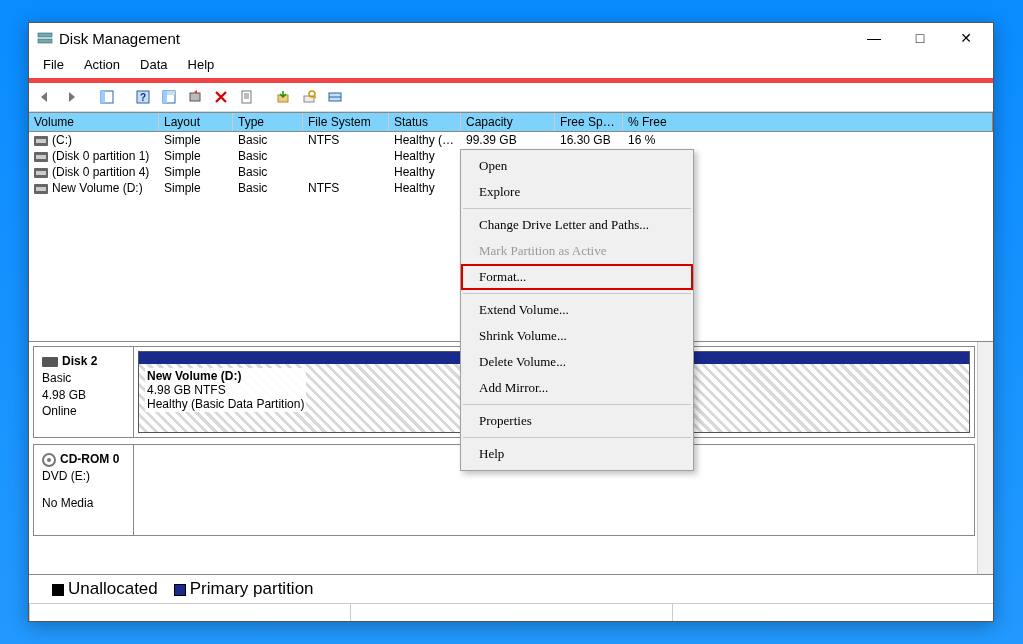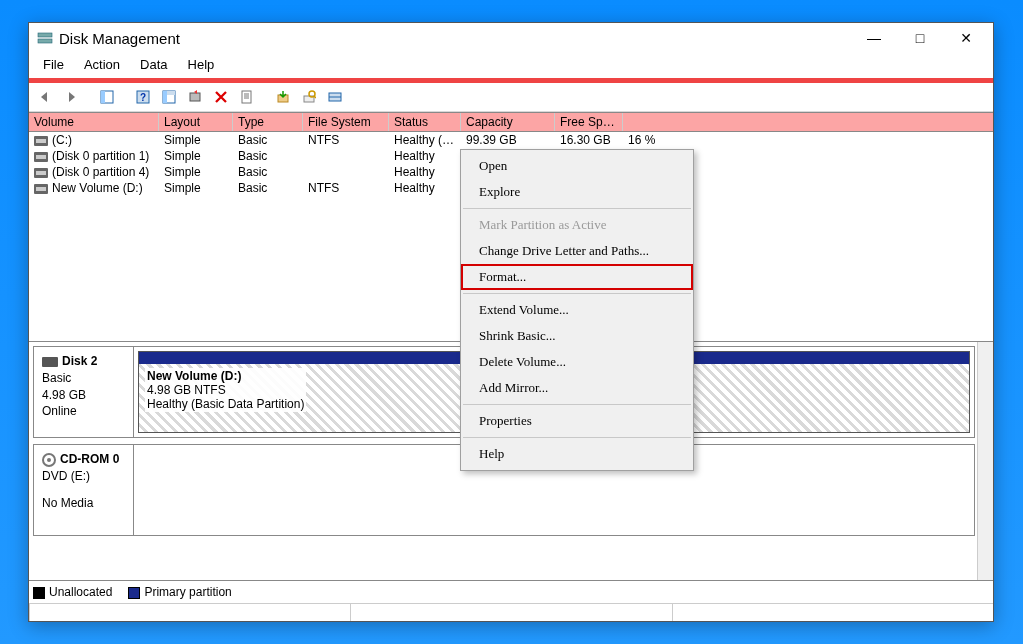--- a/index.html
+++ b/index.html
@@ -51,21 +51,21 @@
 .tb {
   width: 22px; height:22px;
   display:flex;align-items:center;justify-content:center;
   border:1px solid transparent;
 }
 .tb.sep { width:6px; border:none; }
 .table-head, .table-row {
   display:flex; font-size:12px;
 }
 .table-head {
-  background: #fca5a5;
+  background: #7dd3fc;
   border-top:1px solid #888;
   border-bottom:1px solid #888;
 }
 .th {
   padding: 2px 5px;
   border-right:1px solid #ccc;
   white-space: nowrap; overflow:hidden; text-overflow:ellipsis;
 }
 .td { padding: 1px 5px; white-space:nowrap; overflow:hidden; text-overflow:ellipsis; }
 .c-vol{width:130px} .c-layout{width:74px} .c-type{width:70px}
@@ -85,21 +85,21 @@
 .cd-icon{display:inline-block;width:14px;height:14px;border:2px solid #777;border-radius:50%;margin-right:4px;vertical-align:middle;position:relative}
 .cd-icon::after{content:"";position:absolute;top:3px;left:3px;width:4px;height:4px;background:#777;border-radius:50%}
 .disk-parts { flex:1; display:flex; padding:4px;}
 .part {
   border:1px solid #555; padding:4px 6px; position:relative;
   background: repeating-linear-gradient(45deg,#fff,#fff 4px,#d9d9d9 4px,#d9d9d9 7px);
 }
 .part .topbar{position:absolute;top:0;left:0;right:0;height:12px;background:#1a2a8c;}
 .part .label{position:relative;top:12px;background:rgba(255,255,255,0.92);padding:1px 2px;display:inline-block;}
 .legend {
-  border-top:1px solid #888; padding:4px 4px; display:flex; gap:16px; font-size:12px;
+  border-top:1px solid #888; padding:4px 23px; display:flex; gap:16px; font-size:17px;
 }
 .swatch{display:inline-block;width:12px;height:12px;margin-right:4px;vertical-align:middle;border:1px solid #000}
 .statusbar{height:18px;border-top:1px solid #ccc;display:flex}
 .statusbar div{border-left:1px solid #ccc;flex:1}
 .context-menu {
   position:absolute;
   left: 460px; top: 149px;
   width: 234px;
   background:#f0f0f0;
   border:1px solid #a0a0a0;
@@ -213,20 +213,21 @@
   </div>
 
   <div class="table-head">
     <div class="th c-vol">Volume</div>
     <div class="th c-layout">Layout</div>
     <div class="th c-type">Type</div>
     <div class="th c-fs">File System</div>
     <div class="th c-status">Status</div>
     <div class="th c-cap">Capacity</div>
     <div class="th c-free">Free Spa...</div>
+    <div class="th c-pfree" style="border-right:1px solid #888;flex:1">% Free</div>
   </div>
 
   <div class="table-body" id="vol-body">
       <div class="table-row">
         <div class="td c-vol"><span class="vol-icon"></span>(C:)</div>
         <div class="td c-layout">Simple</div>
         <div class="td c-type">Basic</div>
         <div class="td c-fs">NTFS</div>
         <div class="td c-status">Healthy (B...</div>
         <div class="td c-cap">99.39 GB</div>
@@ -299,25 +300,25 @@
       <div></div>
       <div></div>
       <div></div>
     </div>
 </div>
 
 <div class="context-menu" id="ctx">
     <div class="ctx-item">Open</div>
     <div class="ctx-item">Explore</div>
     <div class="ctx-sep"></div>
+    <div class="ctx-item">Change Drive Letter and Paths...</div>
     <div class="ctx-item disabled">Mark Partition as Active</div>
-    <div class="ctx-item">Change Drive Letter and Paths...</div>
     <div class="ctx-item highlight">Format...</div>
     <div class="ctx-sep"></div>
     <div class="ctx-item">Extend Volume...</div>
-    <div class="ctx-item">Shrink Basic...</div>
+    <div class="ctx-item">Shrink Volume...</div>
     <div class="ctx-item">Delete Volume...</div>
     <div class="ctx-item">Add Mirror...</div>
     <div class="ctx-sep"></div>
     <div class="ctx-item">Properties</div>
     <div class="ctx-sep"></div>
     <div class="ctx-item">Help</div>
   </div>
 
 </body></html>

